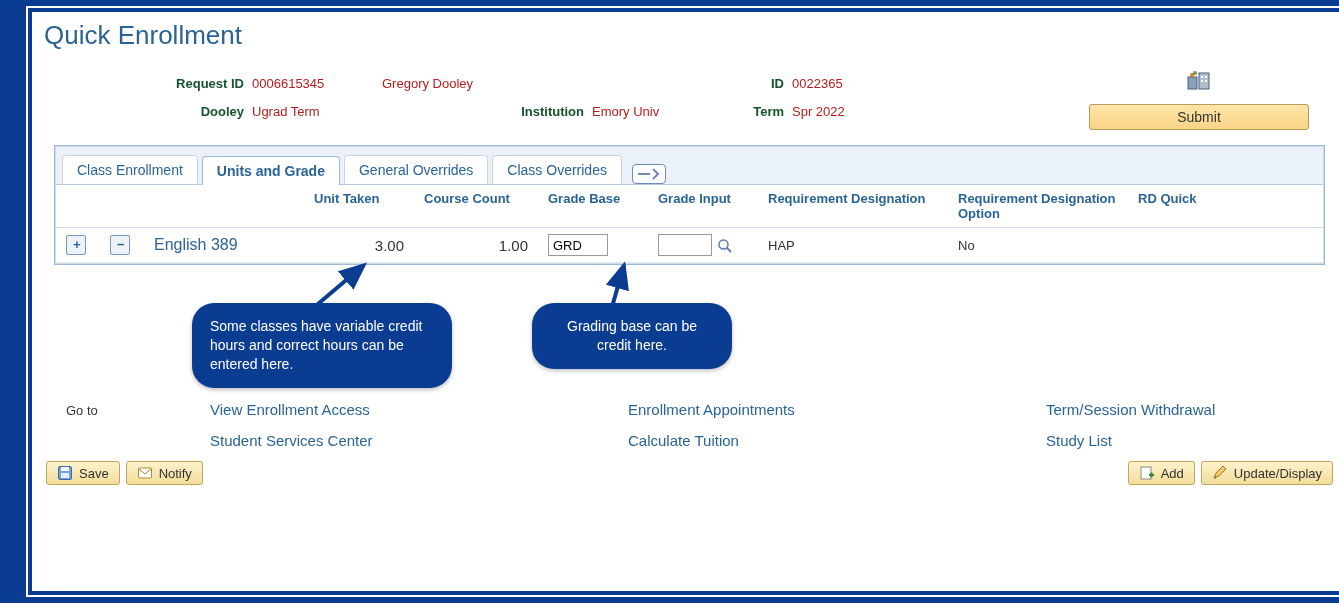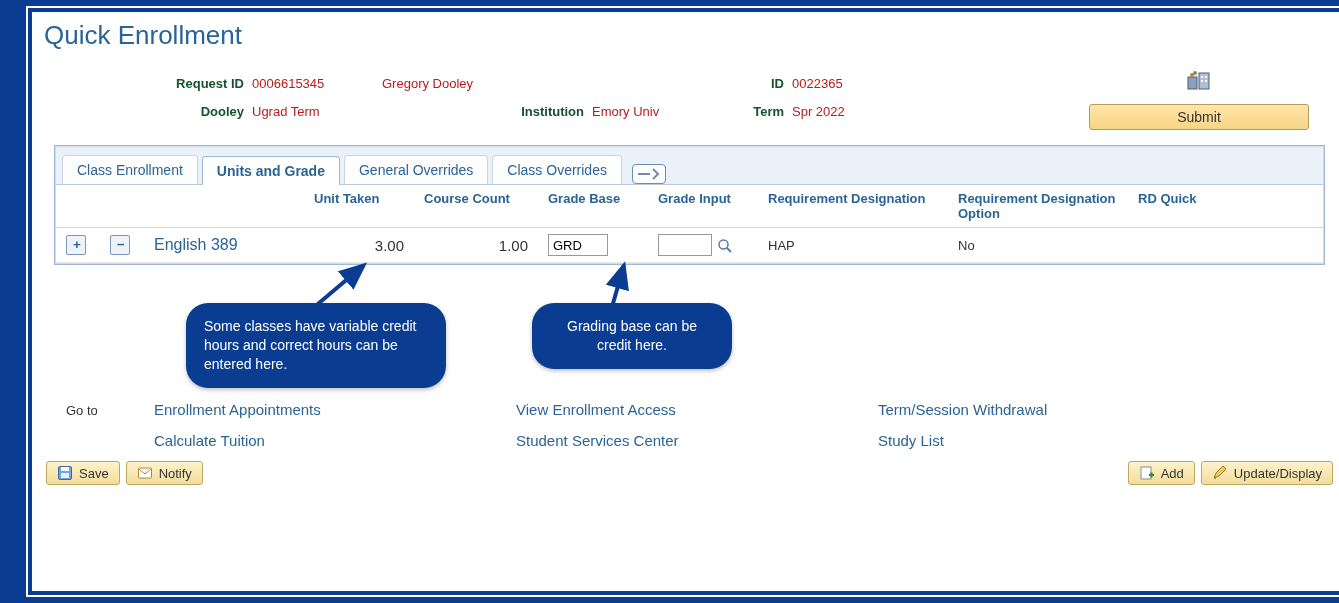--- a/index.html
+++ b/index.html
@@ -32,21 +32,21 @@
   .num-cell { text-align: right; padding-right: 22px; font-size: 15px; }
   .gb-input, .gi-input { height: 22px; border: 1px solid #999; background: #fff; padding: 0 4px; font-size: 13px; }
   .gb-input { width: 60px; }
   .gi-input { width: 54px; }
   .lookup { display: inline-flex; align-items: center; justify-content: center; width: 18px; height: 18px; cursor: pointer; vertical-align: middle; }
 
   .callouts { position: relative; height: 130px; margin: 0 10px; }
   .callout { position: absolute; background: #0a3d91; color: #fff; border-radius: 22px; padding: 14px 18px; font-size: 14px; line-height: 1.35; max-width: 260px; text-align: left; box-shadow: 0 2px 4px rgba(0,0,0,.25); }
   .pointer { position: absolute; }
 
-  .goto-block { display: flex; gap: 42px; padding: 6px 22px 8px; }
+  .goto-block { display: flex; gap: 98px; padding: 6px 22px 8px; }
   .goto-label { font-weight: 400; color: #333; width: 46px; padding-top: 2px; }
   .goto-col { display: flex; flex-direction: column; gap: 14px; }
   .goto-link { color: #2a6496; font-size: 15px; text-decoration: none; cursor: pointer; }
 
   .footer { display: flex; justify-content: space-between; align-items: center; padding: 4px 2px 0; }
   .btn { display: inline-flex; align-items: center; gap: 6px; height: 24px; padding: 0 10px; background: linear-gradient(#fdf2cc,#f3dd9a); border: 1px solid #bfa65f; border-radius: 3px; color: #333; font-size: 13px; cursor: pointer; }
   .btn-group { display: flex; gap: 6px; }
   .ico { display: inline-flex; width: 16px; height: 16px; }
 </style>
 </head>
@@ -161,42 +161,42 @@
 
   <div class="callouts">
     <svg class="pointer" style="left:248px; top:-6px" width="80" height="60">
       <defs>
           <marker id="ah1" markerWidth="8" markerHeight="8" refX="6" refY="3" orient="auto">
             <path d="M0,0 L7,3 L0,6 Z" fill="#0a3d91"></path>
           </marker>
         </defs>
       <line x1="10" y1="50" x2="62" y2="6" stroke="#0a3d91" stroke-width="4" marker-end="url(#ah1)"></line>
     </svg>
-    <div class="callout" style="left:132px; top:38px;">Some classes have variable credit hours and correct hours can be entered here.</div>
+    <div class="callout" style="left:138px; top:38px;">Some classes have variable credit hours and correct hours can be entered here.</div>
 
     <svg class="pointer" style="left:530px; top:-6px" width="60" height="56">
       <defs>
           <marker id="ah2" markerWidth="8" markerHeight="8" refX="6" refY="3" orient="auto">
             <path d="M0,0 L7,3 L0,6 Z" fill="#0a3d91"></path>
           </marker>
         </defs>
       <line x1="28" y1="48" x2="40" y2="6" stroke="#0a3d91" stroke-width="4" marker-end="url(#ah2)"></line>
     </svg>
     <div class="callout" style="left:478px; top:38px; max-width:200px; text-align:center;">Grading base can be credit here.</div>
   </div>
 
   <div class="goto-block">
     <div class="goto-label">Go to</div>
     <div class="goto-col" style="width:320px">
+      <a class="goto-link">View Enrollment Access</a>
+      <a class="goto-link">Student Services Center</a>
+    </div>
+    <div class="goto-col" style="width:320px">
       <a class="goto-link">Enrollment Appointments</a>
       <a class="goto-link">Calculate Tuition</a>
-    </div>
-    <div class="goto-col" style="width:320px">
-      <a class="goto-link">View Enrollment Access</a>
-      <a class="goto-link">Student Services Center</a>
     </div>
     <div class="goto-col">
       <a class="goto-link">Term/Session Withdrawal</a>
       <a class="goto-link">Study List</a>
     </div>
   </div>
 
   <div class="footer">
     <div class="btn-group">
       <button class="btn">

